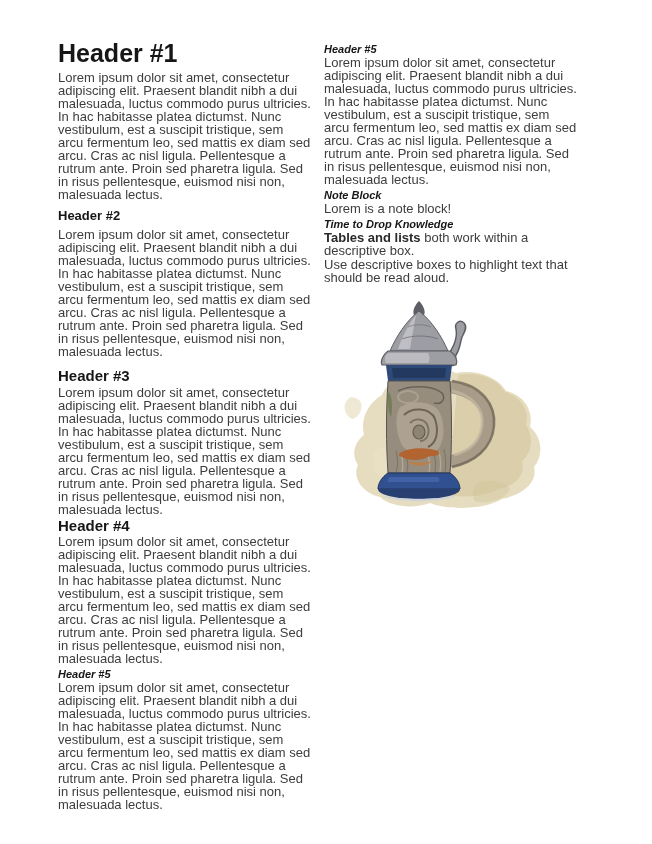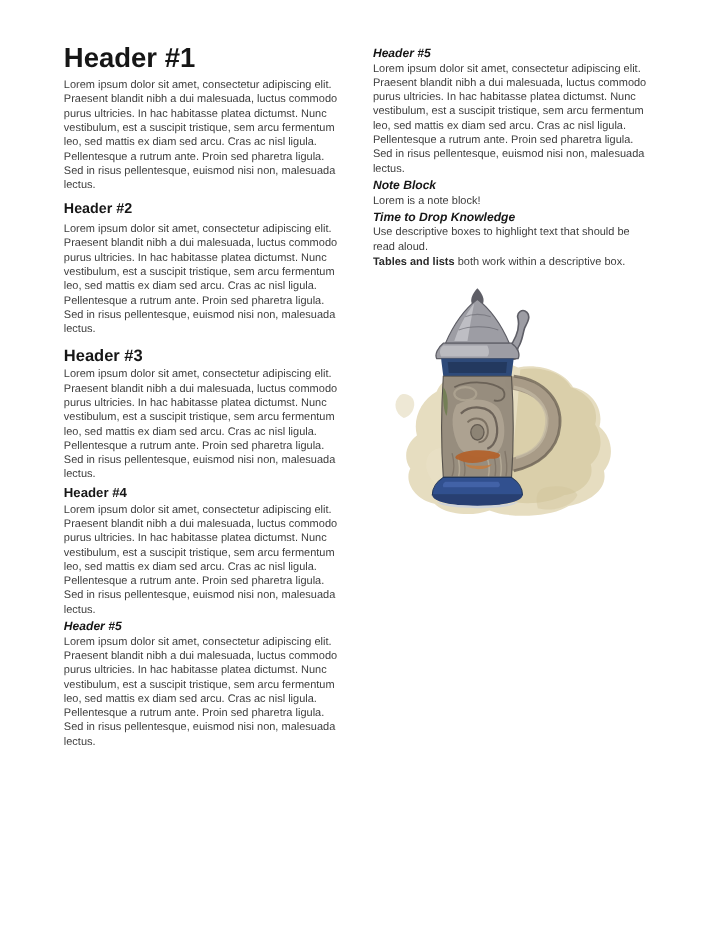--- a/index.html
+++ b/index.html
@@ -7,35 +7,35 @@
     padding: 0;
     width: 652px;
     height: 844px;
     background: #ffffff;
     overflow: hidden;
     font-family: "Liberation Sans", "DejaVu Sans", sans-serif;
   }
   .page {
     display: flex;
     padding: 40px 0 0 58px;
-    gap: 28px;
+    gap: 13px;
     box-sizing: border-box;
   }
   .col {
     width: 253px;
     flex: 0 0 253px;
   }
   h1, h2, h3, h4, h5 { color: #161616; font-weight: 700; }
   h1 { font-size: 25px; line-height: 27px; margin: 0 0 4px 0; }
   h2 { font-size: 13px; line-height: 21px; margin: 4px 0 2px 0; }
   h3 { font-size: 15px; line-height: 16px; margin: 10px 0 2px 0; }
-  h4 { font-size: 12px; line-height: 14px; margin: 3px 0 2px 0; }
+  h4 { font-size: 15px; line-height: 14px; margin: 3px 0 2px 0; }
   h5 { font-size: 11px; line-height: 12px; margin: 3px 0 1px 0; font-style: italic; }
   p {
-    font-size: 10px;
+    font-size: 13px;
     line-height: 13px;
     color: #3d3d3d;
     margin: 0 0 1px 0;
   }
   p strong { color: #2a2a2a; }
   .stein-figure {
     margin: 15px 0 0 14px;
     width: 214px;
     height: 212px;
   }
@@ -63,23 +63,23 @@
   </div>
 
   <div class="col">
     <h5>Header #5</h5>
     <p>Lorem ipsum dolor sit amet, consectetur adipiscing elit. Praesent blandit nibh a dui malesuada, luctus commodo purus ultricies. In hac habitasse platea dictumst. Nunc vestibulum, est a suscipit tristique, sem arcu fermentum leo, sed mattis ex diam sed arcu. Cras ac nisl ligula. Pellentesque a rutrum ante. Proin sed pharetra ligula. Sed in risus pellentesque, euismod nisi non, malesuada lectus.</p>
 
     <h5>Note Block</h5>
     <p>Lorem is a note block!</p>
 
     <h5>Time to Drop Knowledge</h5>
+    <p><strong>Tables and lists</strong><span> both work within a descriptive box.</span></p>
+
     <p>Use descriptive boxes to highlight text that should be read aloud.</p>
-
-    <p><strong>Tables and lists</strong><span> both work within a descriptive box.</span></p>
 
     <div class="stein-figure">
       <svg width="214" height="212" viewBox="0 0 214 212" xmlns="http://www.w3.org/2000/svg">
 
         <g>
           <path opacity="0.75" d="M44,96 C30,104 22,120 26,136 C18,142 12,154 20,166 C14,178 24,194 42,198 C52,208 76,210 92,204 C112,212 148,210 164,200 C184,196 200,184 196,168 C206,156 204,138 192,128 C196,112 186,96 168,92 C160,78 138,70 118,74 C100,66 72,70 62,80 C52,84 46,90 44,96 Z" fill="#ddd2ab"></path>
           <path opacity="0.55" d="M120,76 C140,72 160,80 166,92 C182,98 192,110 188,126 C196,138 194,154 184,162 C188,176 176,188 160,190 C146,198 120,200 106,194 C112,170 116,130 120,76 Z" fill="#cfc298"></path>
           <path opacity="0.6" d="M40,150 C30,158 34,176 48,182 C58,192 84,196 98,190 C92,176 80,160 64,152 C56,146 46,146 40,150 Z" fill="#e9e1c6"></path>
           <path opacity="0.4" d="M140,184 C152,180 168,182 172,190 C168,200 150,206 136,202 C134,194 134,188 140,184 Z" fill="#cfc298"></path>
           <path opacity="0.5" d="M10,100 C4,106 6,116 14,120 C22,118 26,108 22,102 C18,98 13,97 10,100 Z" fill="#ddd2ab"></path>

